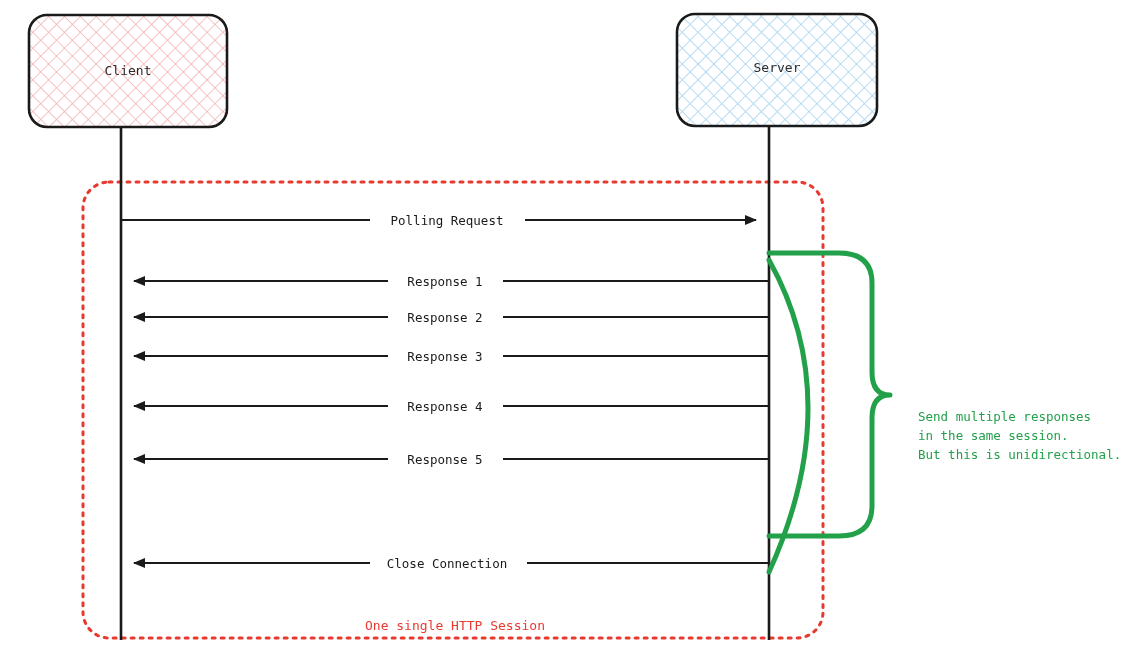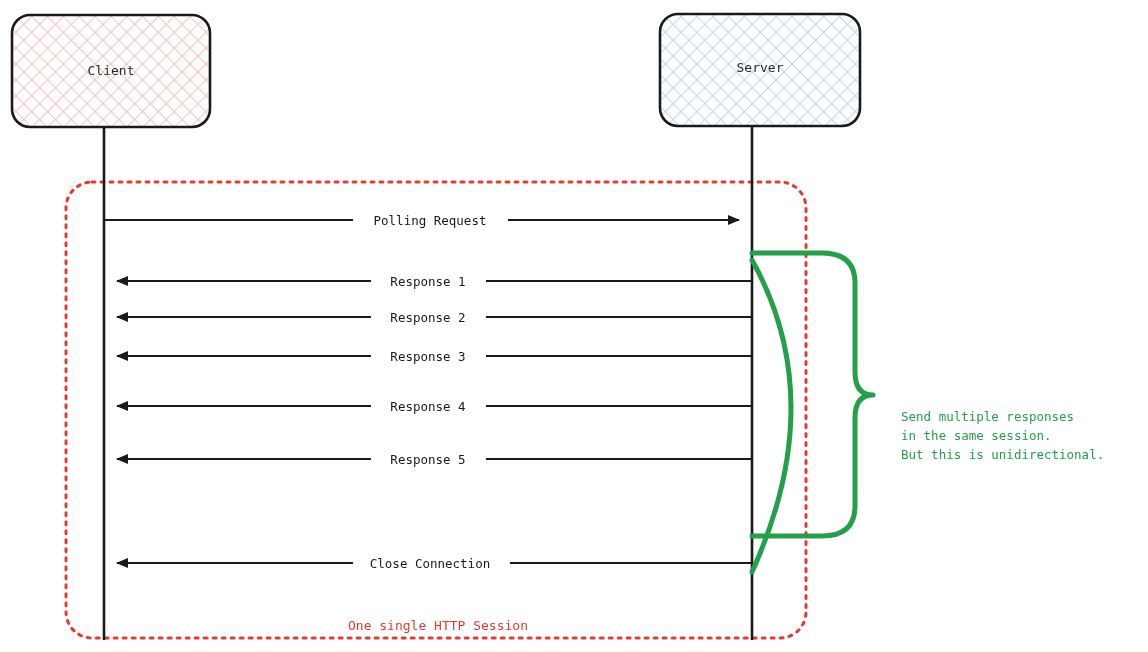--- a/index.html
+++ b/index.html
@@ -10,20 +10,21 @@
   body {
     width: 1148px;
     height: 652px;
     font-family: "DejaVu Sans Mono", monospace;
     overflow: hidden;
   }
   #diagram-root {
     position: relative;
     width: 972px;
     height: 652px;
+    margin-left: 17px;
   }
   svg.canvas {
     position: absolute;
     top: 0;
     left: 0;
     width: 1148px;
     height: 652px;
   }
   .participant-label {
     font-family: "DejaVu Sans Mono", monospace;

